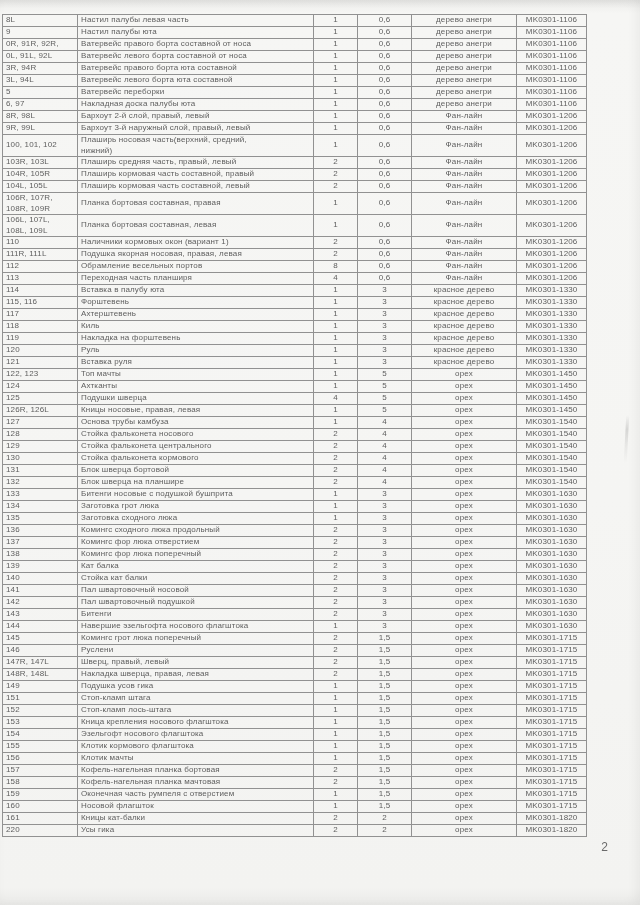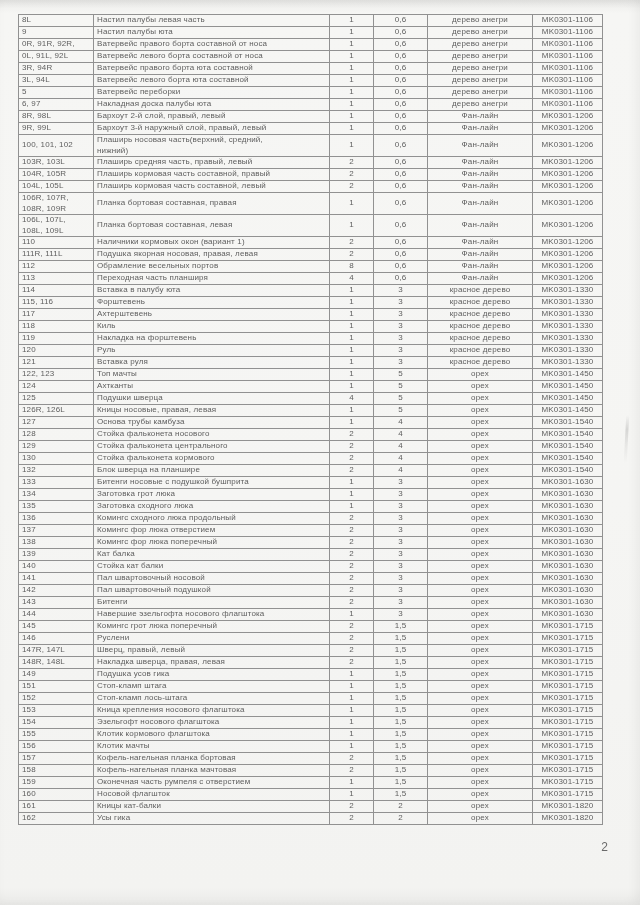--- a/index.html
+++ b/index.html
@@ -9,21 +9,21 @@
     background:#e7e7e5;
     position:relative;
     overflow:hidden;
   }
   .page{
     position:absolute;left:0;top:0;width:640px;height:905px;
     background:linear-gradient(180deg,#ececea 0,#f6f6f4 1.5%,#f5f5f3 55%,#f3f3f1 98%,#ebebe9 100%);
     box-shadow:inset -6px 0 10px rgba(0,0,0,0.03), inset 0 -4px 8px rgba(0,0,0,0.02);
   }
   table.parts{
-    position:absolute;left:18px;top:14px;
+    position:absolute;left:2px;top:14px;
     width:584px;
     border-collapse:collapse;
     table-layout:fixed;
   }
   table.parts td{
     border:1px solid #919191;
     font-size:8px;
     line-height:10.5px;
     color:#5e5e5e;
     padding:0 3px;
@@ -345,20 +345,28 @@
         </tr>
         <tr>
           <td class="c-part">130</td>
           <td class="c-desc">Стойка фальконета кормового</td>
           <td class="c-qty">2</td>
           <td class="c-thick">4</td>
           <td class="c-mat">орех</td>
           <td class="c-code">MK0301-1540</td>
         </tr>
         <tr>
+          <td class="c-part">131</td>
+          <td class="c-desc">Блок шверца бортовой</td>
+          <td class="c-qty">2</td>
+          <td class="c-thick">4</td>
+          <td class="c-mat">орех</td>
+          <td class="c-code">MK0301-1540</td>
+        </tr>
+        <tr>
           <td class="c-part">132</td>
           <td class="c-desc">Блок шверца на планшире</td>
           <td class="c-qty">2</td>
           <td class="c-thick">4</td>
           <td class="c-mat">орех</td>
           <td class="c-code">MK0301-1540</td>
         </tr>
         <tr>
           <td class="c-part">133</td>
           <td class="c-desc">Битенги носовые с подушкой бушприта</td>
@@ -577,21 +585,21 @@
         </tr>
         <tr>
           <td class="c-part">161</td>
           <td class="c-desc">Кницы кат-балки</td>
           <td class="c-qty">2</td>
           <td class="c-thick">2</td>
           <td class="c-mat">орех</td>
           <td class="c-code">MK0301-1820</td>
         </tr>
         <tr>
-          <td class="c-part">162</td>
+          <td class="c-part">220</td>
           <td class="c-desc">Усы гика</td>
           <td class="c-qty">2</td>
           <td class="c-thick">2</td>
           <td class="c-mat">орех</td>
           <td class="c-code">MK0301-1820</td>
         </tr>
       </tbody>
   </table>
 
   <div class="page-number">2</div>

